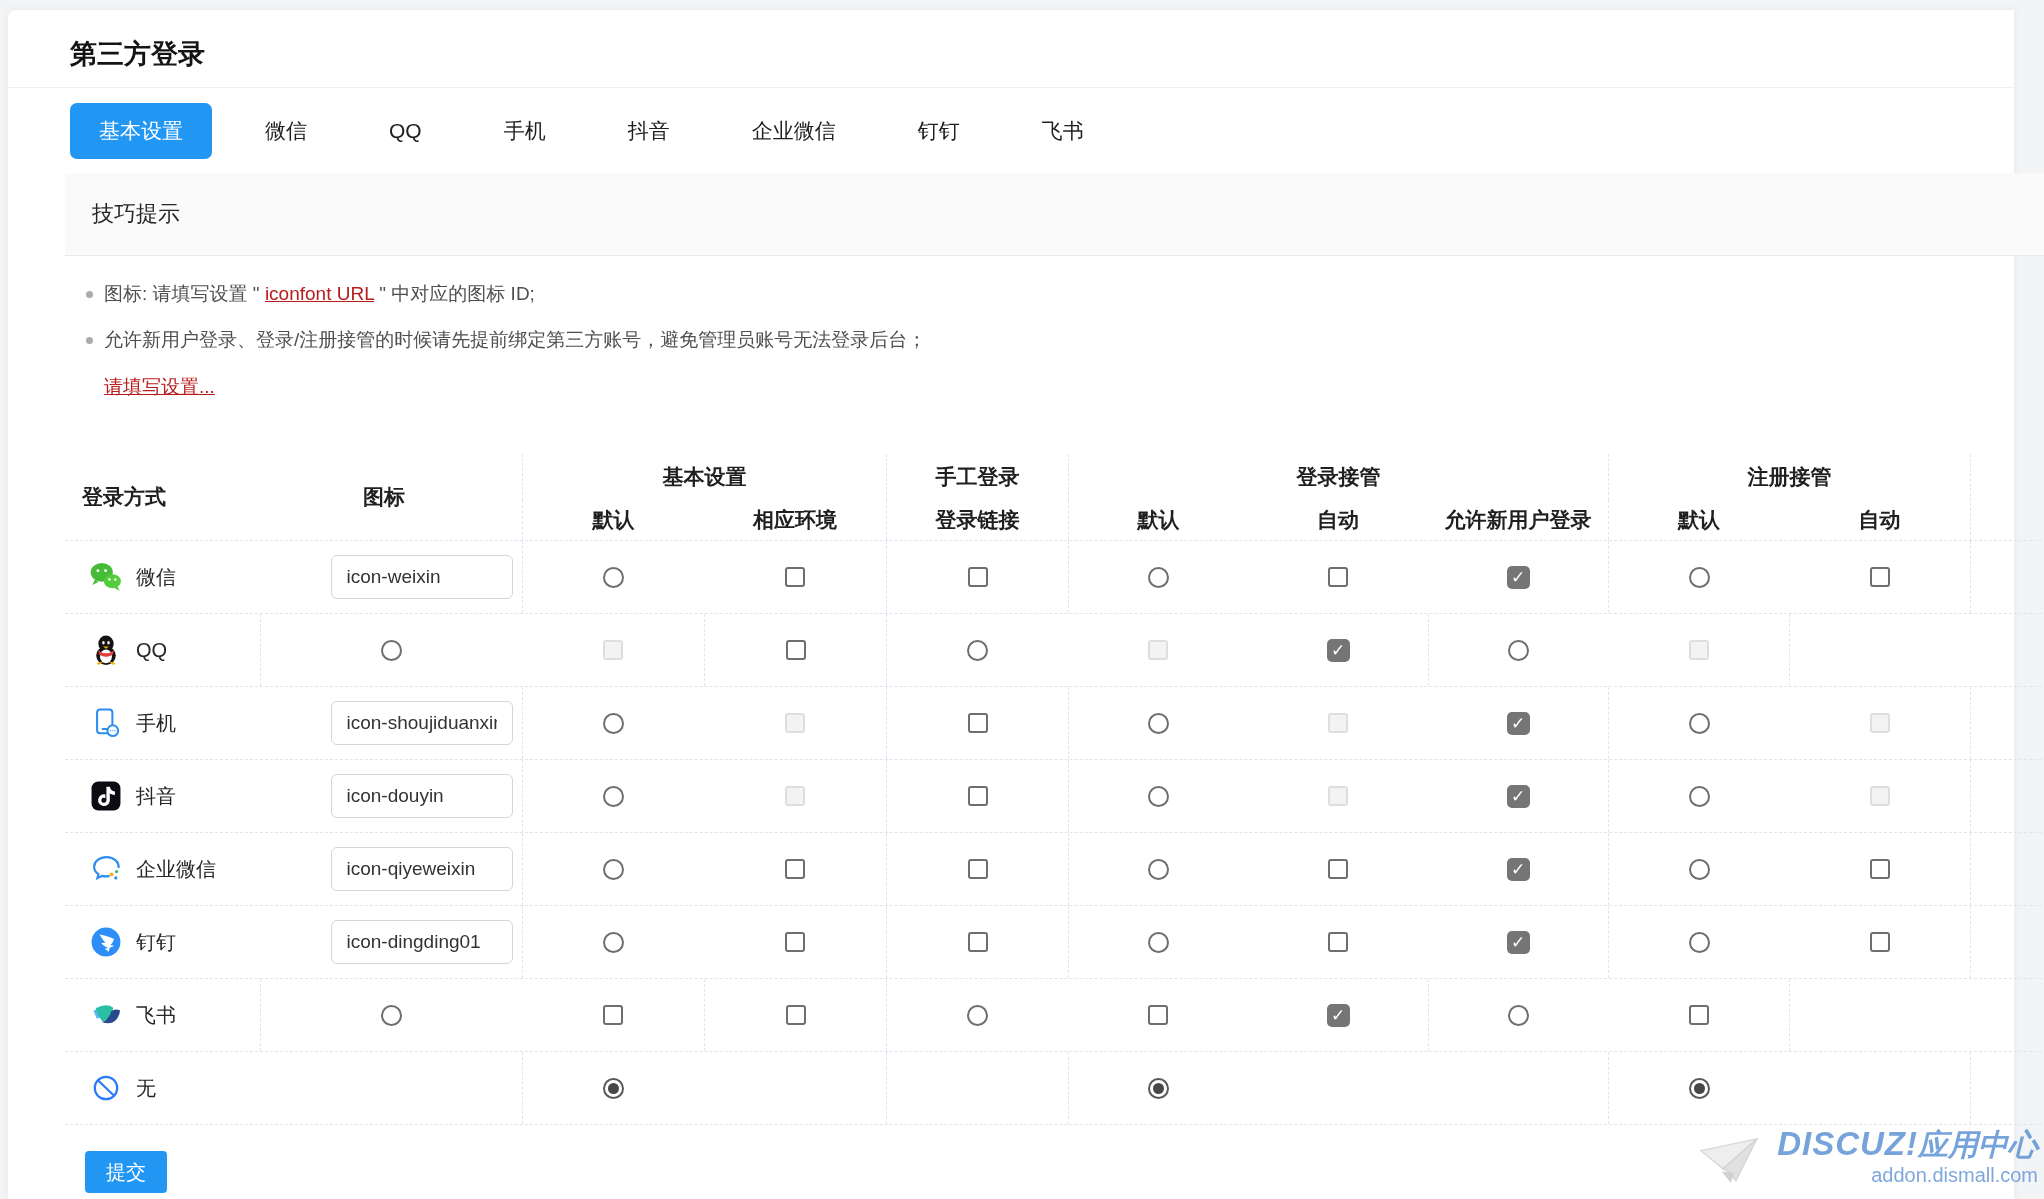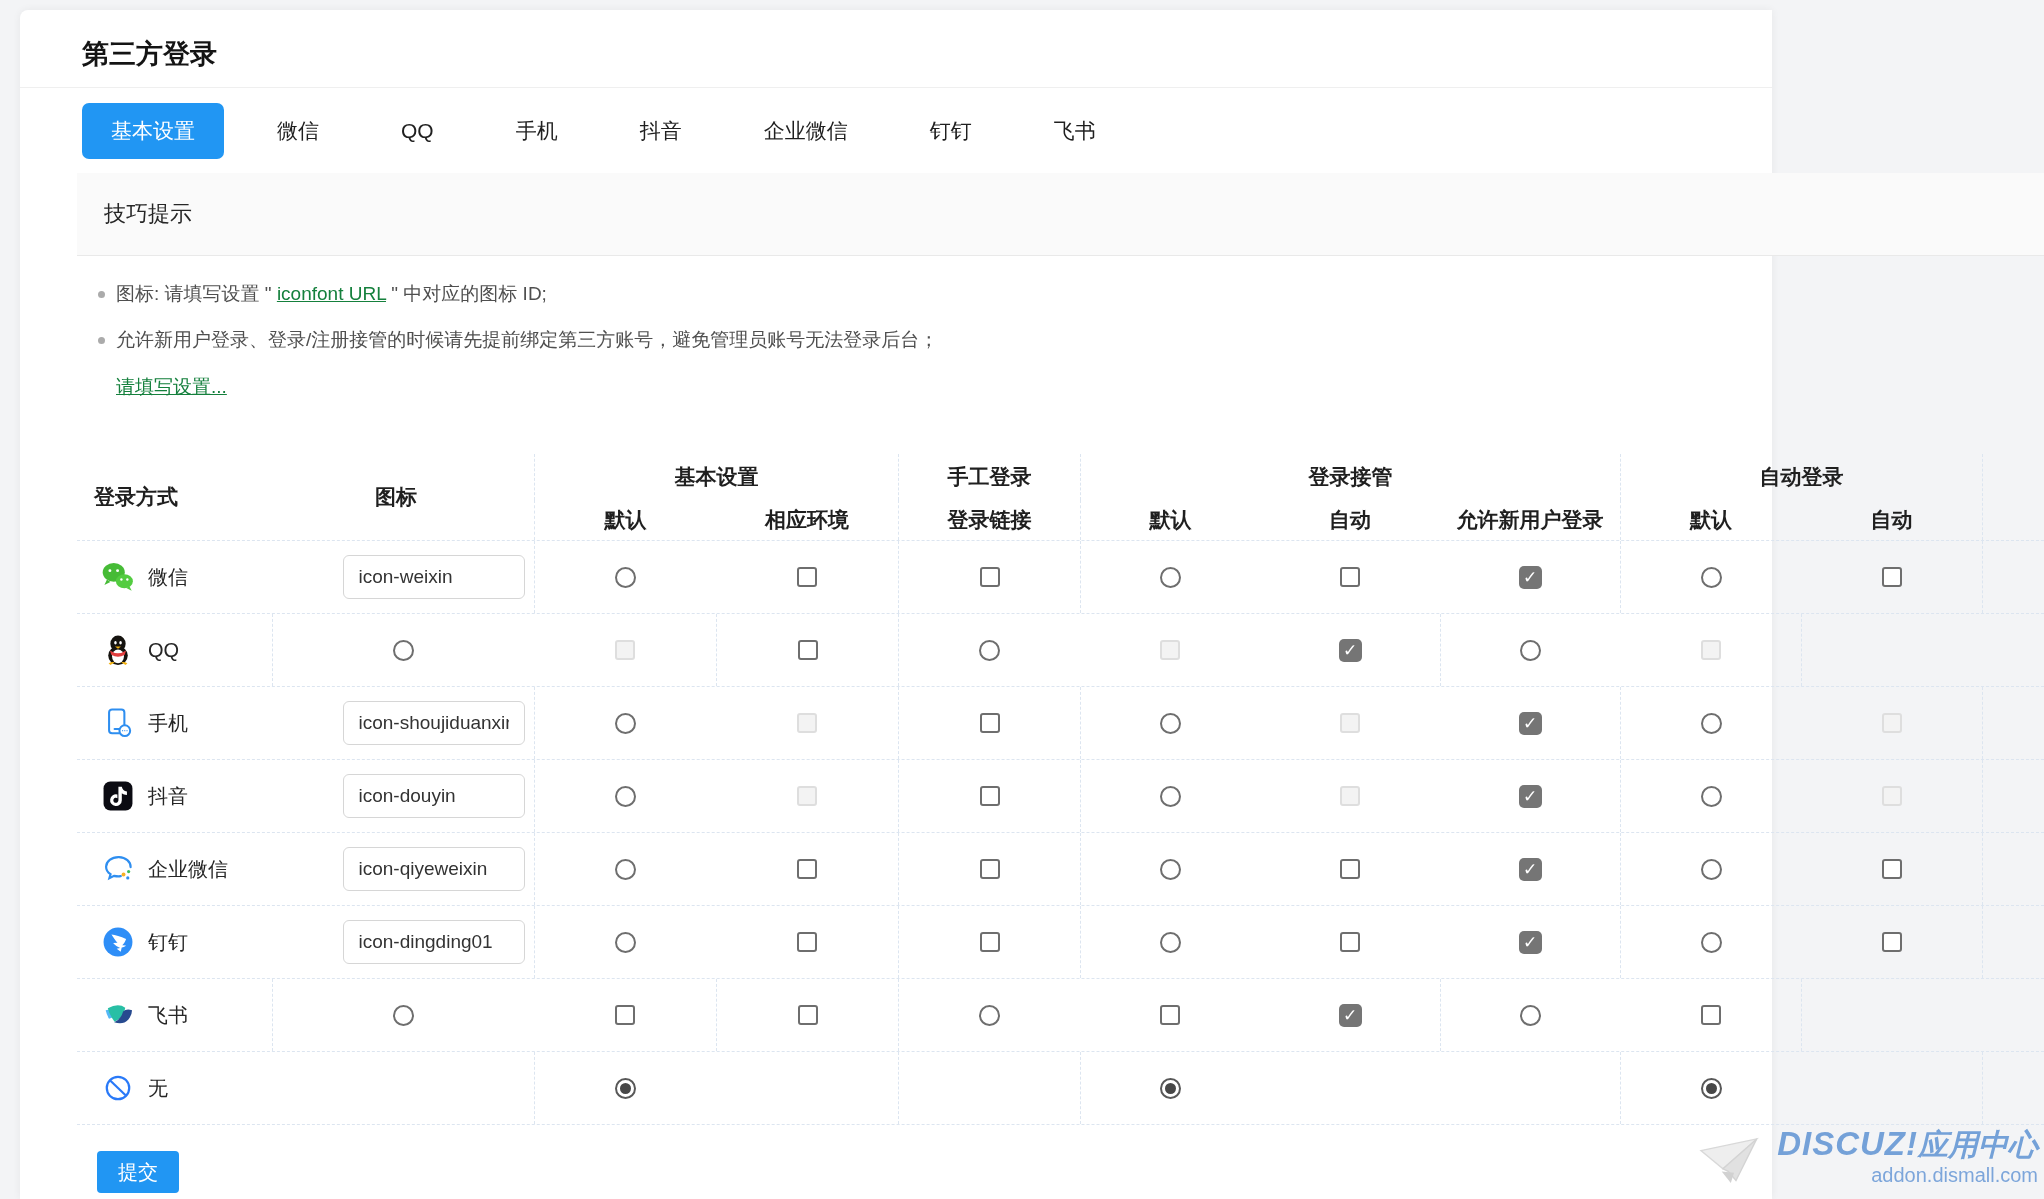--- a/index.html
+++ b/index.html
@@ -3,21 +3,21 @@
 <meta charset="utf-8">
 <style>
   html,body{margin:0;padding:0;}
   body{
     width:2044px;height:1199px;overflow:hidden;position:relative;
     background:#f3f4f6;
     font-family:"Liberation Sans","DejaVu Sans",sans-serif;
     color:#262626;
   }
   .card{
-    position:absolute;left:20px;top:10px;width:1752px;height:1189px;
+    position:absolute;left:8px;top:10px;width:2006px;height:1189px;
     background:#fff;border-radius:8px 0 0 0;
     box-shadow:0 0 8px rgba(0,0,0,.06);
   }
   
   .page-header{padding:26px 0 0 62px;height:78px;box-sizing:border-box;border-bottom:1px solid #efefef;}
   .page-title{font-size:27px;font-weight:700;color:#141414;}
   
   .tabs{display:flex;align-items:center;margin:15px 0 0 62px;height:56px;}
   .tab{
     display:inline-flex;align-items:center;justify-content:center;
@@ -28,21 +28,21 @@
   
   .tips{margin:14px 0 0 57px;width:1987px;}
   .tips-head{
     height:83px;background:#fafafa;border-bottom:1px solid #e9e9e9;
     display:flex;align-items:center;padding-left:27px;box-sizing:border-box;
     font-size:22px;color:#262626;
   }
   .tips-body{padding:26px 0 10px 21px;}
   .tip-item{display:flex;align-items:flex-start;margin-bottom:22px;font-size:19px;color:#4f4f4f;line-height:24px;}
   .tip-dot{width:7px;height:7px;border-radius:50%;background:#ababab;margin:9px 11px 0 0;flex:none;}
-  .tip-link,.tips-more a{color:#15803d;text-decoration:underline;cursor:pointer;}
+  .tip-link,.tips-more a{color:#b91c1c;text-decoration:underline;cursor:pointer;}
   .tips-more{margin:10px 0 14px 18px;font-size:19px;}
   
   .ltable{
     --cols:195px 262px 182px 182px 182px 180px 180px 180px 181px 181px minmax(60px,1fr);
     margin:30px 0 0 57px;width:1987px;
   }
   .lt-head{display:grid;grid-template-columns:var(--cols);grid-template-rows:46px 40px;}
   .lt-head .hcell{display:flex;align-items:center;justify-content:center;font-size:21px;font-weight:700;color:#1f1f1f;}
   .lt-head .hcell.left{justify-content:flex-start;}
   .lt-row{display:grid;grid-template-columns:var(--cols);height:72px;border-top:1px dashed #dce5f0;}
@@ -123,21 +123,21 @@
       </div>
   </div>
 
   <div class="ltable">
     <div class="lt-head" id="tableHead">
         <div class="hcell left" style="grid-area: 1 / 2 / 3 / 3; padding-left: 103px;">图标</div>
         <div class="hcell left" style="grid-area: 1 / 1 / 3 / 2; padding-left: 17px;">登录方式</div>
         <div class="hcell sep" style="grid-area: 1 / 3 / 2 / 5;">基本设置</div>
         <div class="hcell sep" style="grid-area: 1 / 5 / 2 / 6;">手工登录</div>
         <div class="hcell sep" style="grid-area: 1 / 6 / 2 / 9;">登录接管</div>
-        <div class="hcell sep" style="grid-area: 1 / 9 / 2 / 11;">自动登录</div>
+        <div class="hcell sep" style="grid-area: 1 / 9 / 2 / 11;">注册接管</div>
         <div class="hcell sep" style="grid-area: 2 / 3 / 3 / 4;">默认</div>
         <div class="hcell" style="grid-area: 2 / 4 / 3 / 5;">相应环境</div>
         <div class="hcell sep" style="grid-area: 2 / 5 / 3 / 6;">登录链接</div>
         <div class="hcell sep" style="grid-area: 2 / 6 / 3 / 7;">默认</div>
         <div class="hcell" style="grid-area: 2 / 7 / 3 / 8;">自动</div>
         <div class="hcell" style="grid-area: 2 / 8 / 3 / 9;">允许新用户登录</div>
         <div class="hcell sep" style="grid-area: 2 / 9 / 3 / 10;">默认</div>
         <div class="hcell" style="grid-area: 2 / 10 / 3 / 11;">自动</div>
         <div class="hcell sep" style="grid-area: 1 / 11 / 3 / 12;"></div>
       </div>

